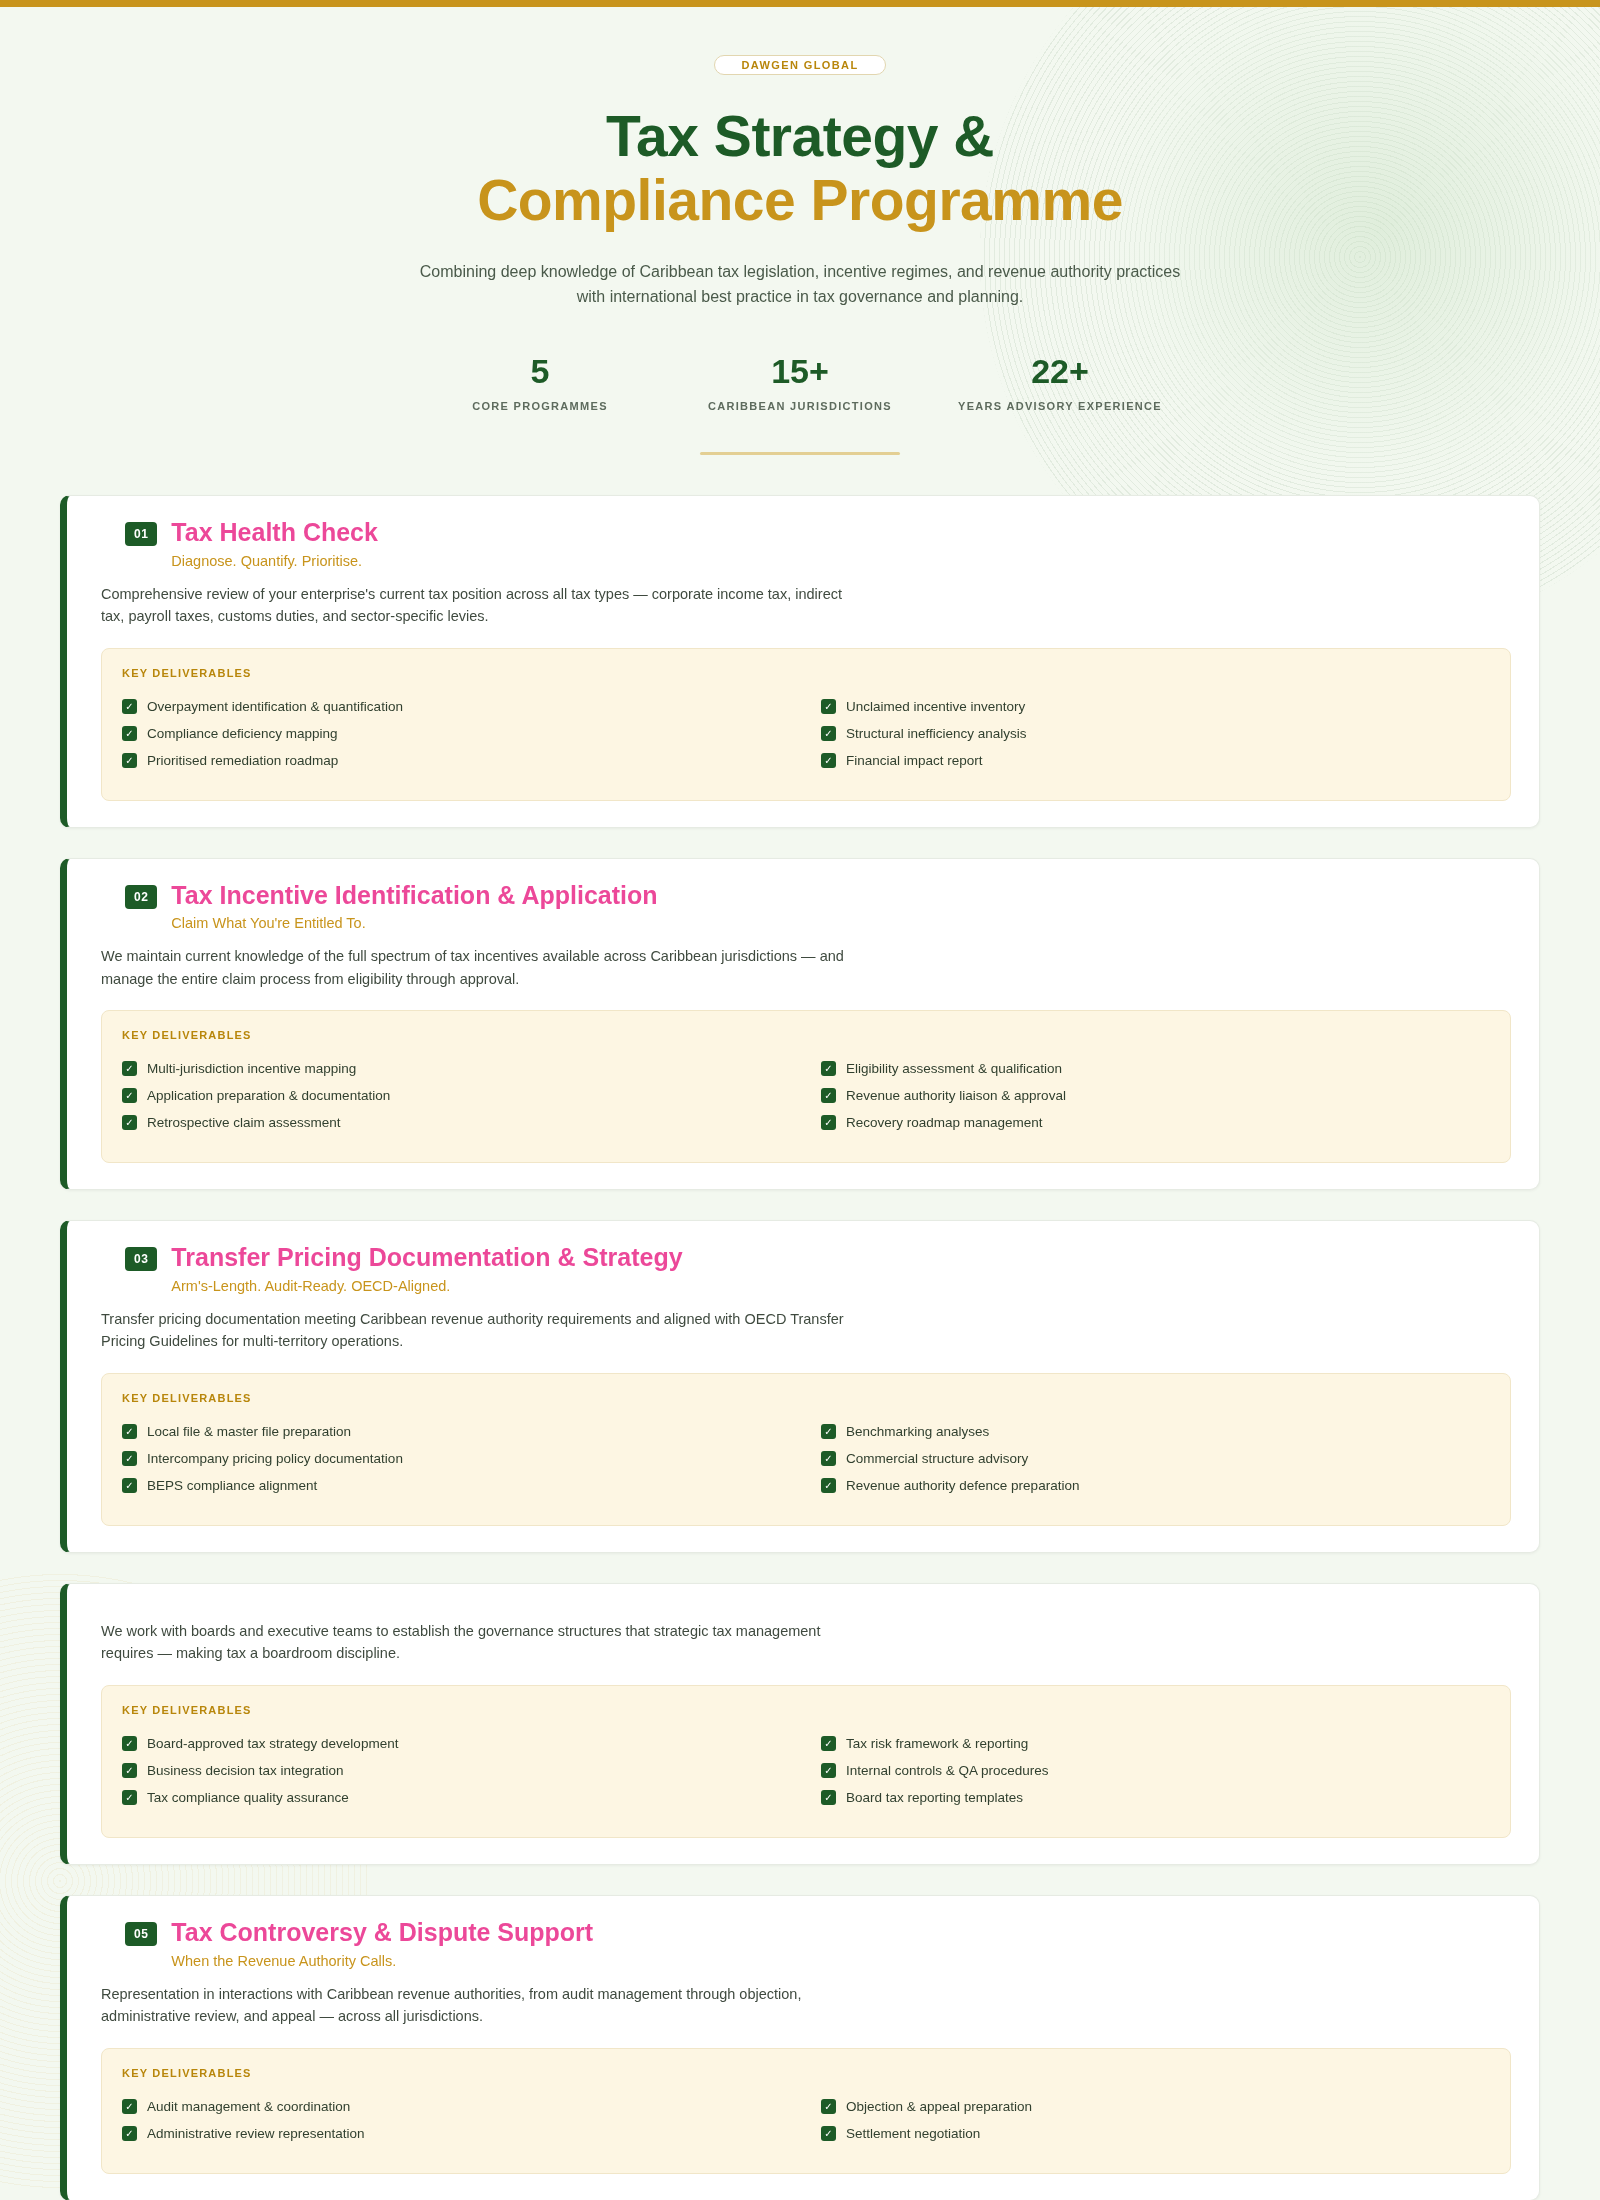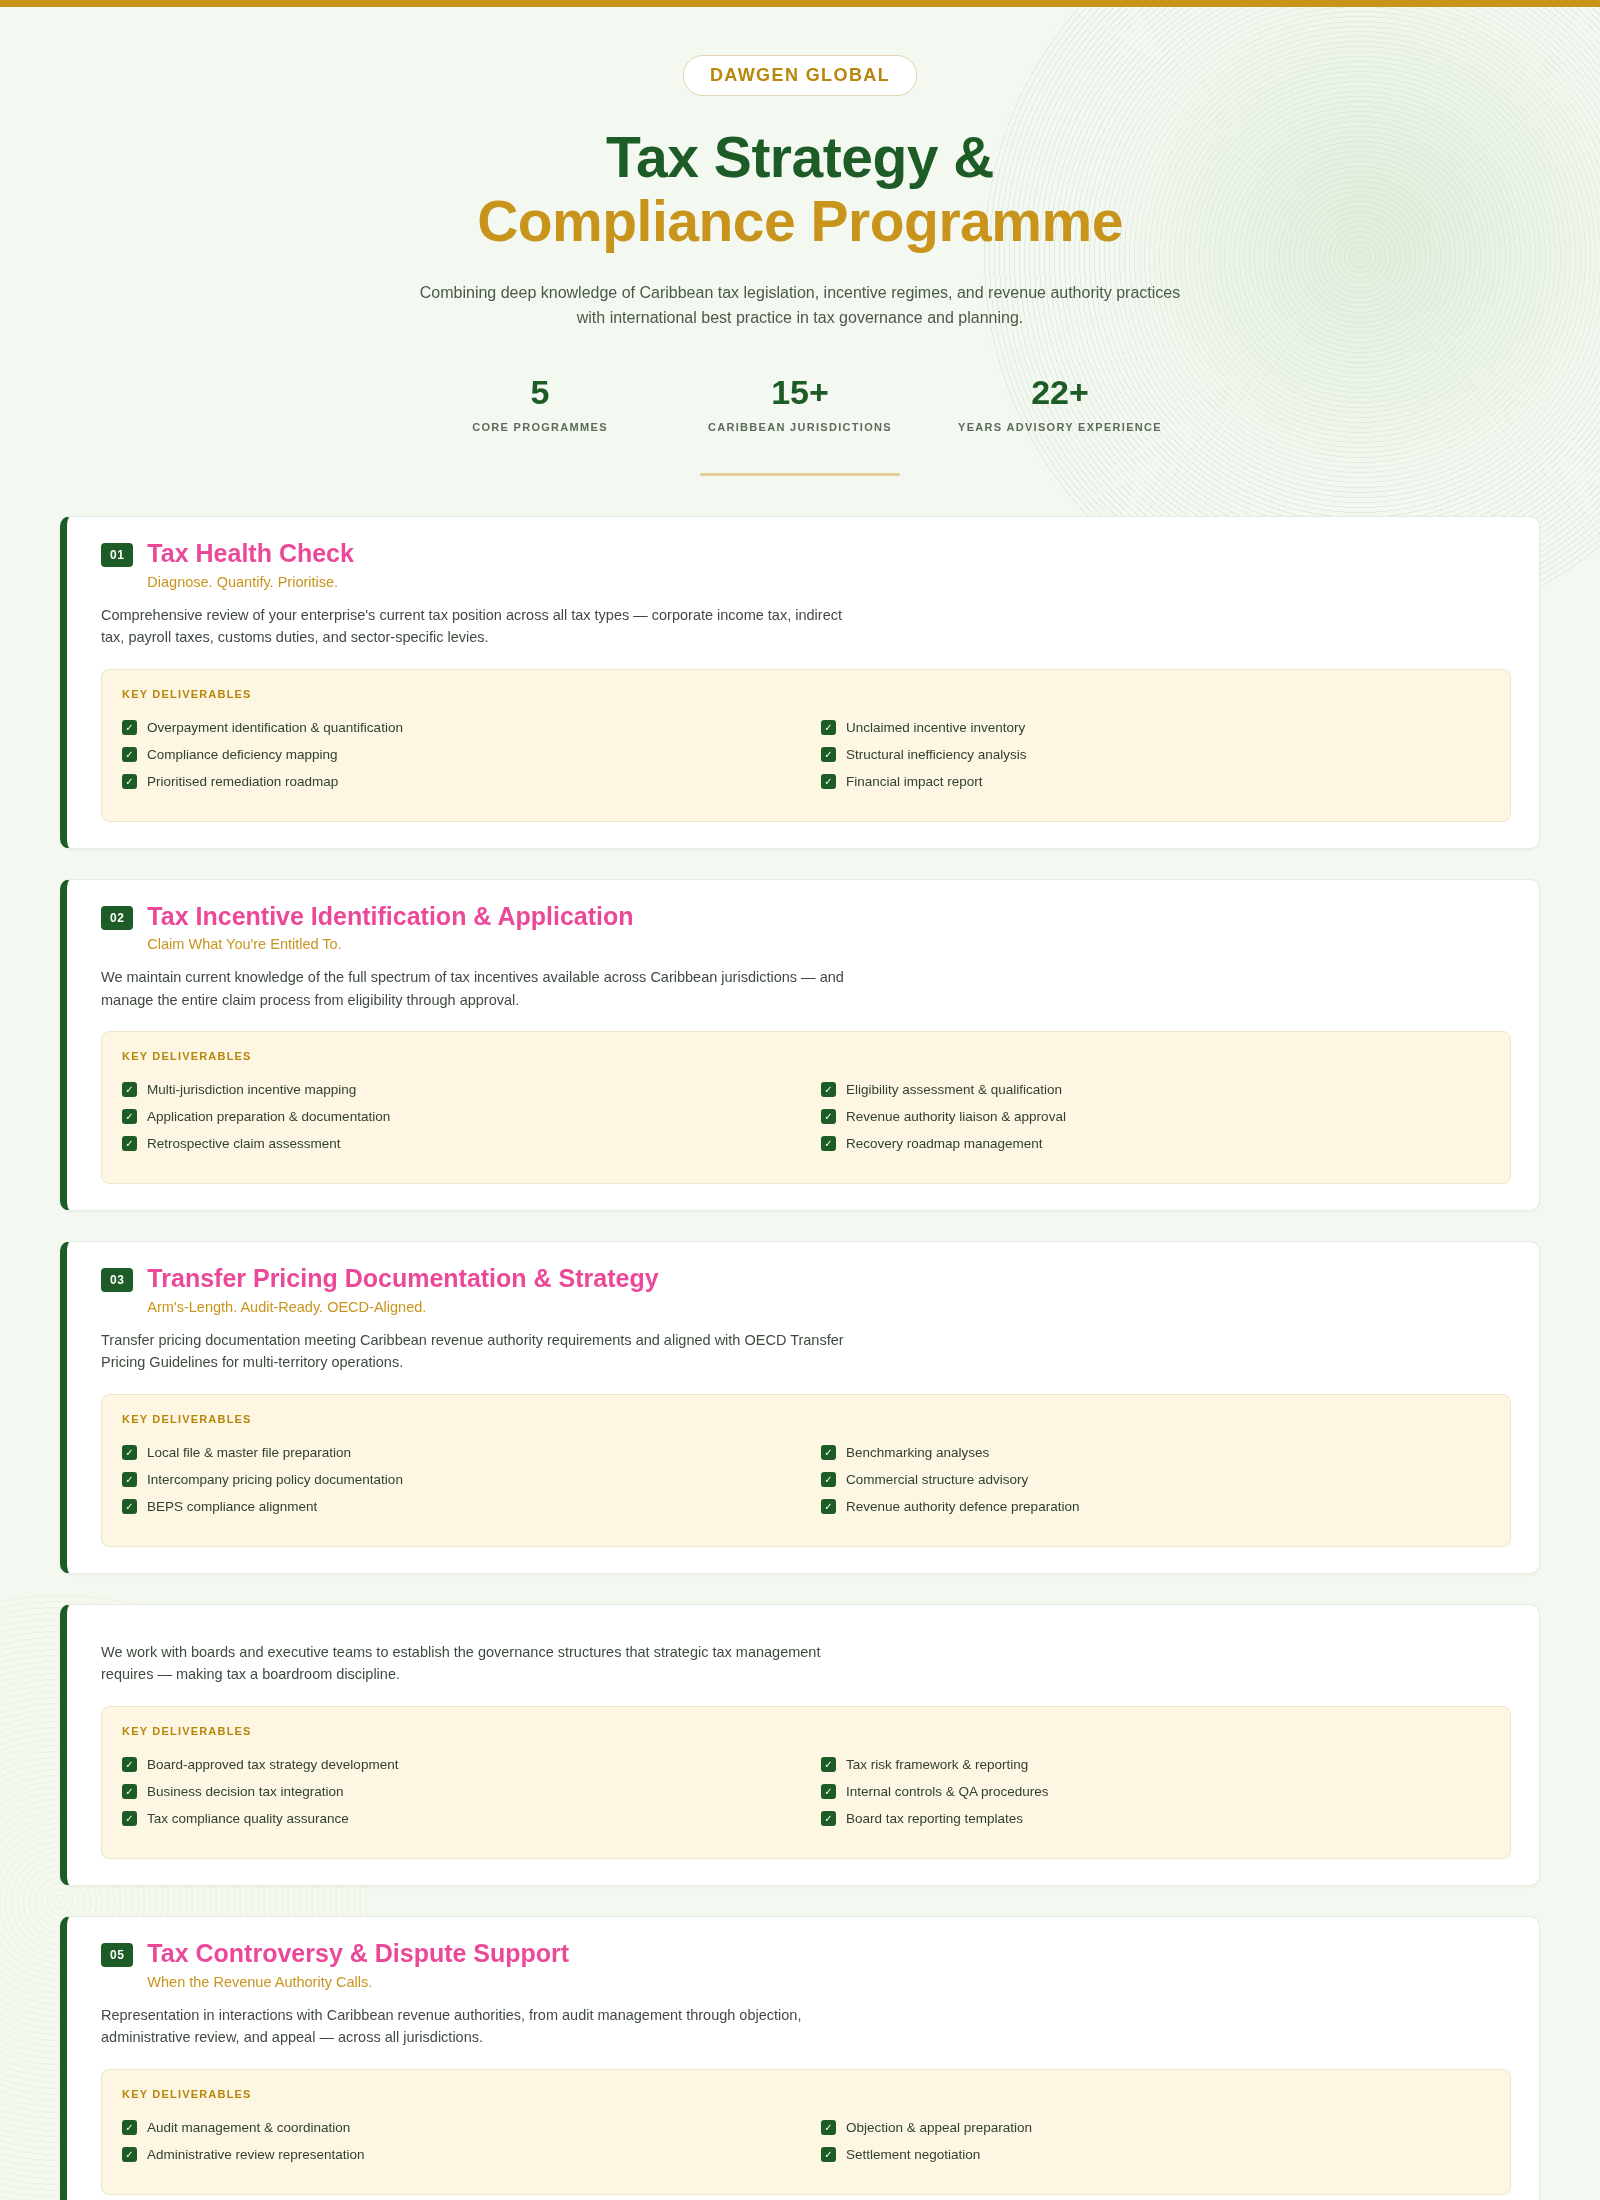--- a/index.html
+++ b/index.html
@@ -65,24 +65,24 @@
     padding: 48px 60px 18px;
     text-align: center;
     z-index: 2;
   }
   .eyebrow {
     display: inline-block;
     background: #ffffff;
     border: 1px solid #e2d6b0;
     border-radius: 20px;
     color: #b8860b;
-    font-size: 18px;
+    font-size: 11px;
     font-weight: bold;
     letter-spacing: 1.4px;
-    padding: 9px 26px;
+    padding: 3px 26px;
   }
   h1 {
     margin-top: 30px;
     font-size: 57px;
     line-height: 1.12;
     color: #1d5b27;
     font-weight: bold;
     letter-spacing: -0.5px;
   }
   h1 .gold { color: #c8941c; display: block; }
@@ -136,20 +136,21 @@
   .card-head { display: flex; align-items: flex-start; gap: 14px; }
   .num-badge {
     background: #1d5b27;
     color: #ffffff;
     font-size: 12px;
     font-weight: bold;
     border-radius: 4px;
     padding: 5px 9px;
     letter-spacing: 0.5px;
     margin-top: 4px;
+    margin-left: 24px;
   }
   .card-title {
     font-size: 25px;
     font-weight: bold;
     color: #ec4899;
     line-height: 1.15;
   }
   .card-tagline {
     margin-top: 6px;
     font-size: 14.5px;

